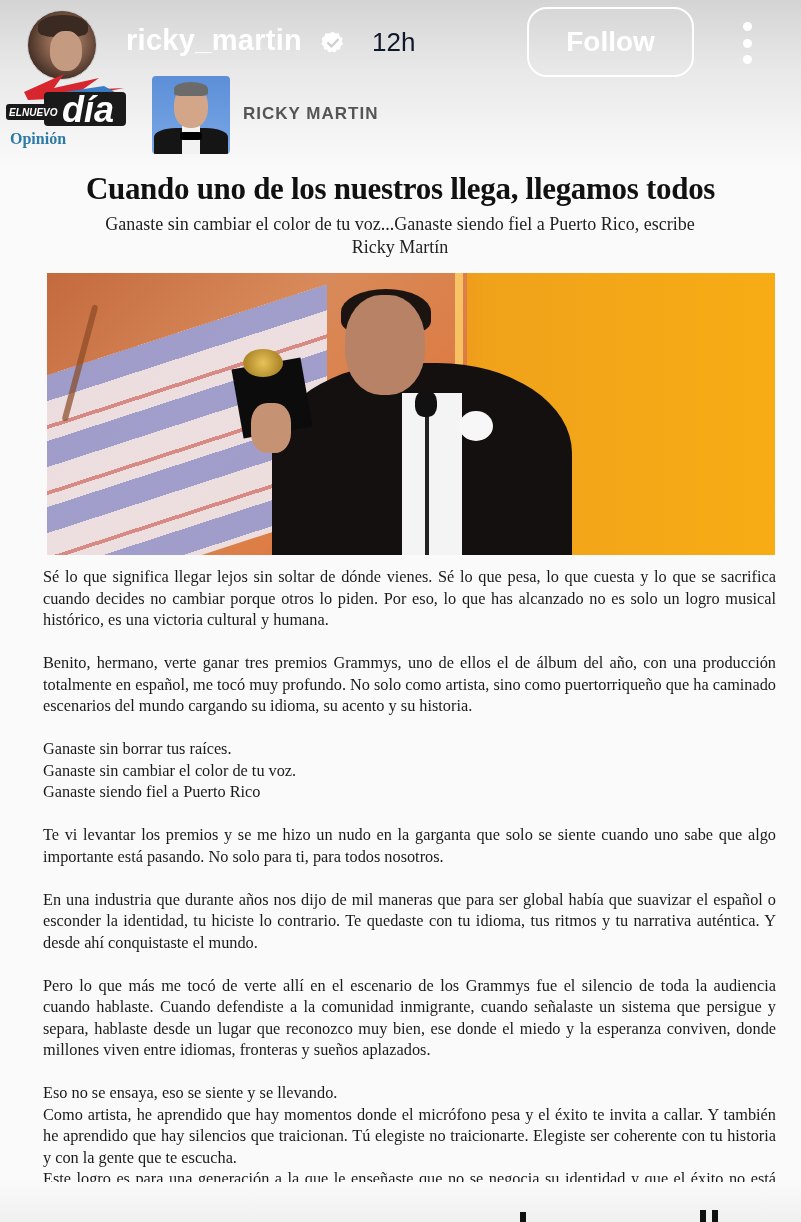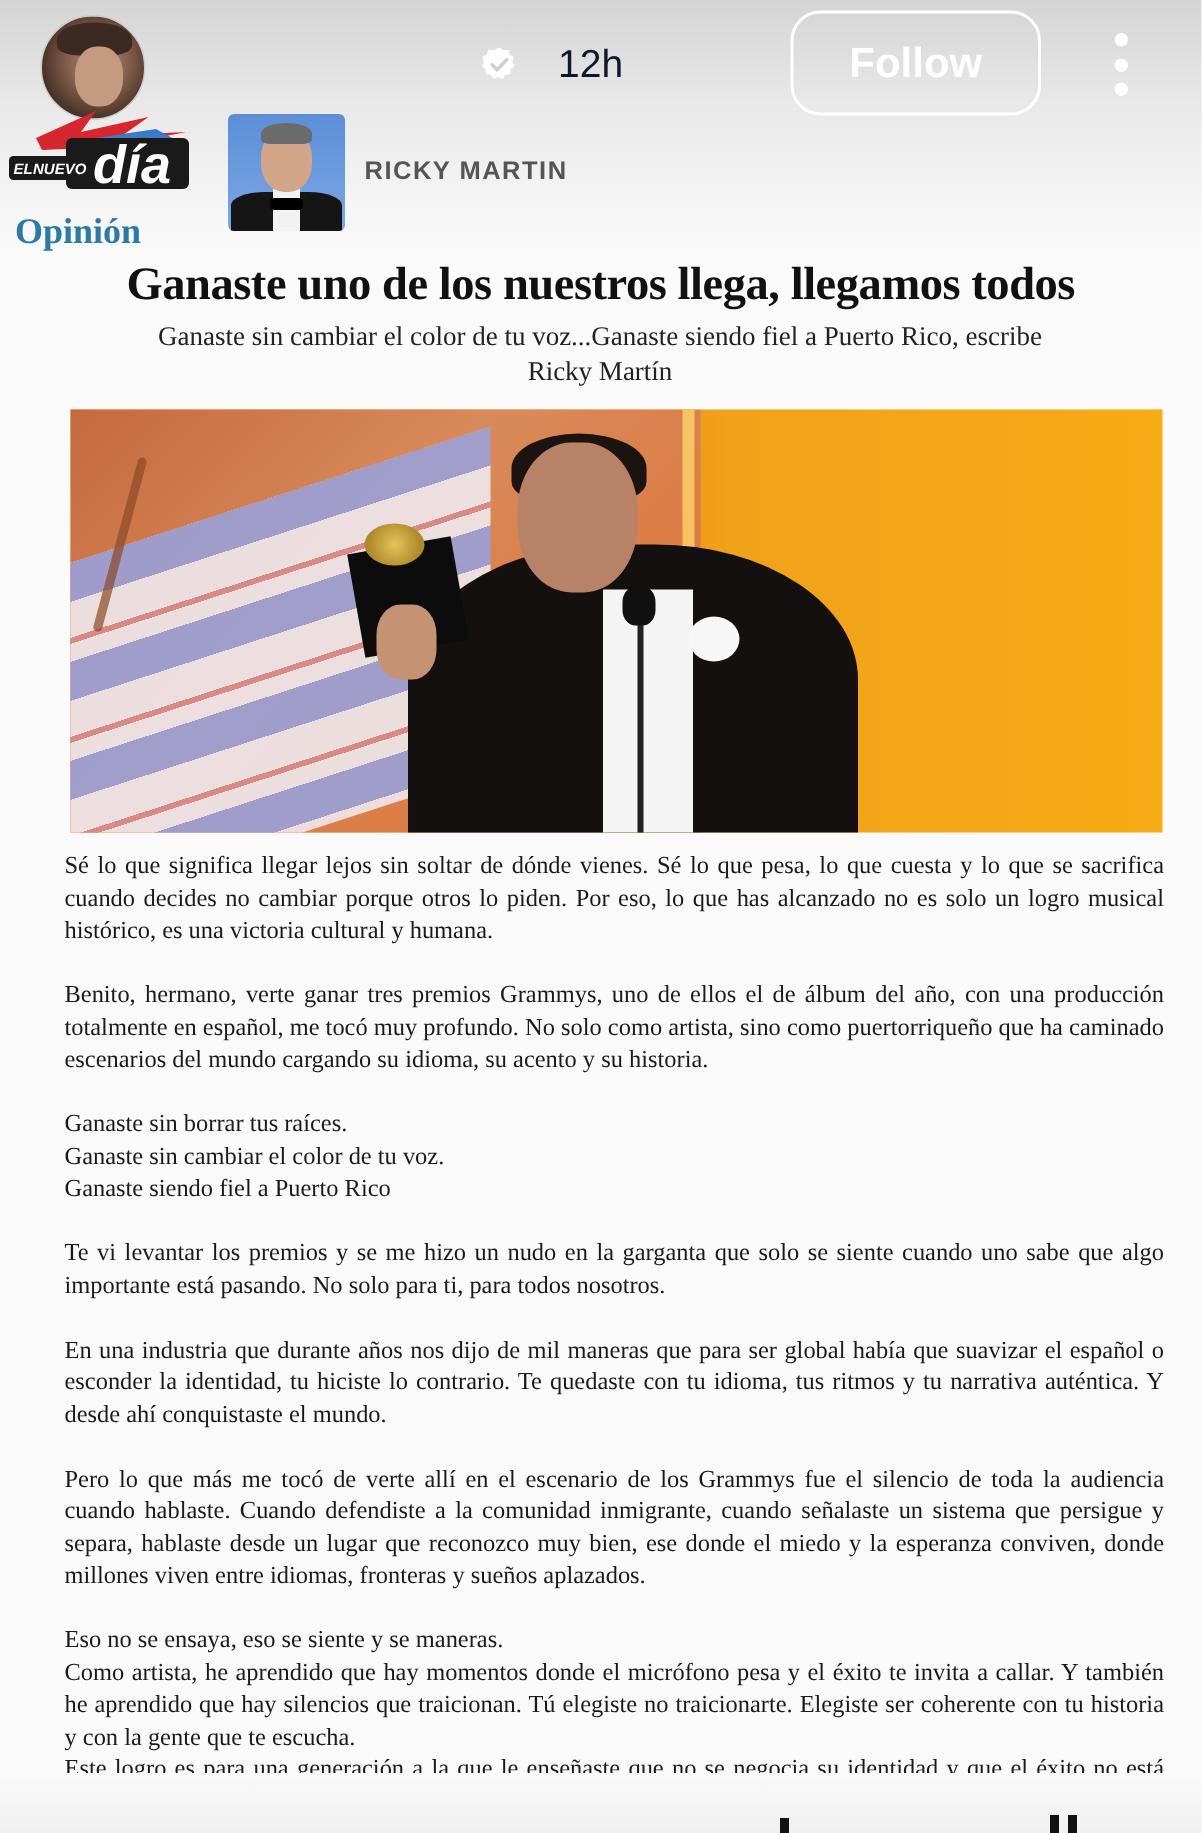--- a/index.html
+++ b/index.html
@@ -49,21 +49,21 @@
   .more-btn {
     position: absolute; left: 736px; top: 22px; width: 22px; height: 42px;
     display: flex; flex-direction: column; align-items: center; justify-content: space-between; cursor: pointer;
   }
   .more-btn span { display:block; width:9px; height:9px; border-radius:50%; background:#ffffff; }
 
   
   .logo { position: absolute; left: 4px; top: 70px; width: 125px; height: 60px; }
   .opinion {
     position: absolute; left: 10px; top: 130px;
-    font-family: "Liberation Serif", serif; font-weight: bold; font-size: 24px; color: #2c7aa6; margin-top: 12px;
+    font-family: "Liberation Serif", serif; font-weight: bold; font-size: 16px; color: #2c7aa6;
   }
   
   .author-photo {
     position: absolute; left: 152px; top: 76px; width: 78px; height: 78px; border-radius: 4px; overflow: hidden;
     background: linear-gradient(to bottom, #5c8fd8 0%, #7aa7e6 100%);
   }
   .author-photo .head { position:absolute; left:22px; top:10px; width:34px; height:42px; border-radius:45%; background:#d3a68a; }
   .author-photo .hair { position:absolute; left:22px; top:6px; width:34px; height:14px; border-radius:50% 50% 20% 20%; background:#6b6b6b; }
   .author-photo .suit { position:absolute; left:2px; top:52px; width:74px; height:30px; border-radius:30% 30% 0 0; background:#151515; }
   .author-photo .shirt { position:absolute; left:30px; top:50px; width:18px; height:30px; background:#f2f2f2; }
@@ -116,20 +116,21 @@
 </head>
 <body>
 
 <div class="top-gradient"></div>
 
 <div class="story-header">
   <div class="avatar">
     <div class="hair"></div>
     <div class="face"></div>
   </div>
+  <div class="username">ricky_martin</div>
   <svg class="verified" viewBox="0 0 24 24">
     <path d="M12 1.5l2.4 1.8 3-.3.9 2.9 2.6 1.6-.9 2.9 1.3 2.7-2.4 1.8-.3 3-3 .4-1.7 2.5-2.8-1-2.8 1-1.7-2.5-3-.4-.3-3L1.2 13l1.3-2.7-.9-2.9 2.6-1.6.9-2.9 3 .3z" fill="#ffffff"></path>
     <path d="M7.5 12.2l3 3 6-6.2" stroke="#cfcfcf" stroke-width="2.2" fill="none" stroke-linecap="round" stroke-linejoin="round"></path>
   </svg>
   <div class="timestamp">12h</div>
   <div class="follow-btn">Follow</div>
   <div class="more-btn">
     <span></span>
     <span></span>
     <span></span>
@@ -149,21 +150,21 @@
 
 <div class="author-photo">
   <div class="suit"></div>
   <div class="shirt"></div>
   <div class="head"></div>
   <div class="hair"></div>
   <div class="bow"></div>
 </div>
 <div class="author-name">RICKY MARTIN</div>
 
-<h1 class="headline">Ganaste uno de los nuestros llega, llegamos todos</h1>
+<h1 class="headline">Cuando uno de los nuestros llega, llegamos todos</h1>
 <div class="subheadline">Ganaste sin cambiar el color de tu voz...Ganaste siendo fiel a Puerto Rico, escribe Ricky Martín</div>
 
 <div class="hero" title="Bad Bunny holding a Grammy award at a microphone">
   <div class="screen-left"></div>
   <div class="shirt-stripes"></div>
   <div class="chain"></div>
   <div class="light-strip"></div>
   <div class="person-body"></div>
   <div class="shirt"></div>
   <div class="hair"></div>
@@ -178,21 +179,21 @@
 
 <div class="body-text">
   <p class="justify">Sé lo que significa llegar lejos sin soltar de dónde vienes. Sé lo que pesa, lo que cuesta y lo que se sacrifica cuando decides no cambiar porque otros lo piden. Por eso, lo que has alcanzado no es solo un logro musical histórico, es una victoria cultural y humana.</p>
   <p class="justify">Benito, hermano, verte ganar tres premios Grammys, uno de ellos el de álbum del año, con una producción totalmente en español, me tocó muy profundo. No solo como artista, sino como puertorriqueño que ha caminado escenarios del mundo cargando su idioma, su acento y su historia.</p>
   <p class="tight">Ganaste sin borrar tus raíces.</p>
   <p class="tight">Ganaste sin cambiar el color de tu voz.</p>
   <p>Ganaste siendo fiel a Puerto Rico</p>
   <p class="justify">Te vi levantar los premios y se me hizo un nudo en la garganta que solo se siente cuando uno sabe que algo importante está pasando. No solo para ti, para todos nosotros.</p>
   <p class="justify">En una industria que durante años nos dijo de mil maneras que para ser global había que suavizar el español o esconder la identidad, tu hiciste lo contrario. Te quedaste con tu idioma, tus ritmos y tu narrativa auténtica. Y desde ahí conquistaste el mundo.</p>
   <p class="justify">Pero lo que más me tocó de verte allí en el escenario de los Grammys fue el silencio de toda la audiencia cuando hablaste. Cuando defendiste a la comunidad inmigrante, cuando señalaste un sistema que persigue y separa, hablaste desde un lugar que reconozco muy bien, ese donde el miedo y la esperanza conviven, donde millones viven entre idiomas, fronteras y sueños aplazados.</p>
-  <p class="tight">Eso no se ensaya, eso se siente y se maneras.</p>
+  <p class="tight">Eso no se ensaya, eso se siente y se llevando.</p>
   <p class="tight justify">Como artista, he aprendido que hay momentos donde el micrófono pesa y el éxito te invita a callar. Y también he aprendido que hay silencios que traicionan. Tú elegiste no traicionarte. Elegiste ser coherente con tu historia y con la gente que te escucha.</p>
   <p class="justify">Este logro es para una generación a la que le enseñaste que no se negocia su identidad y que el éxito no está reñido con la autenticidad. También es de los puertorriqueños, de todos nuestros hermanos latinos que sueñan en español, de los que cruzaron mares y fronteras llevando su cultura como bandera.</p>
 
 </div>
 
 <div class="bottom-gradient"></div>
 <div class="next-headline-fragment">
   <div class="ascender" style="left:520px; top:6px; height:10px;"></div>
   <div class="ascender" style="left:700px; top:4px; height:12px;"></div>
   <div class="ascender" style="left:712px; top:4px; height:12px;"></div>

